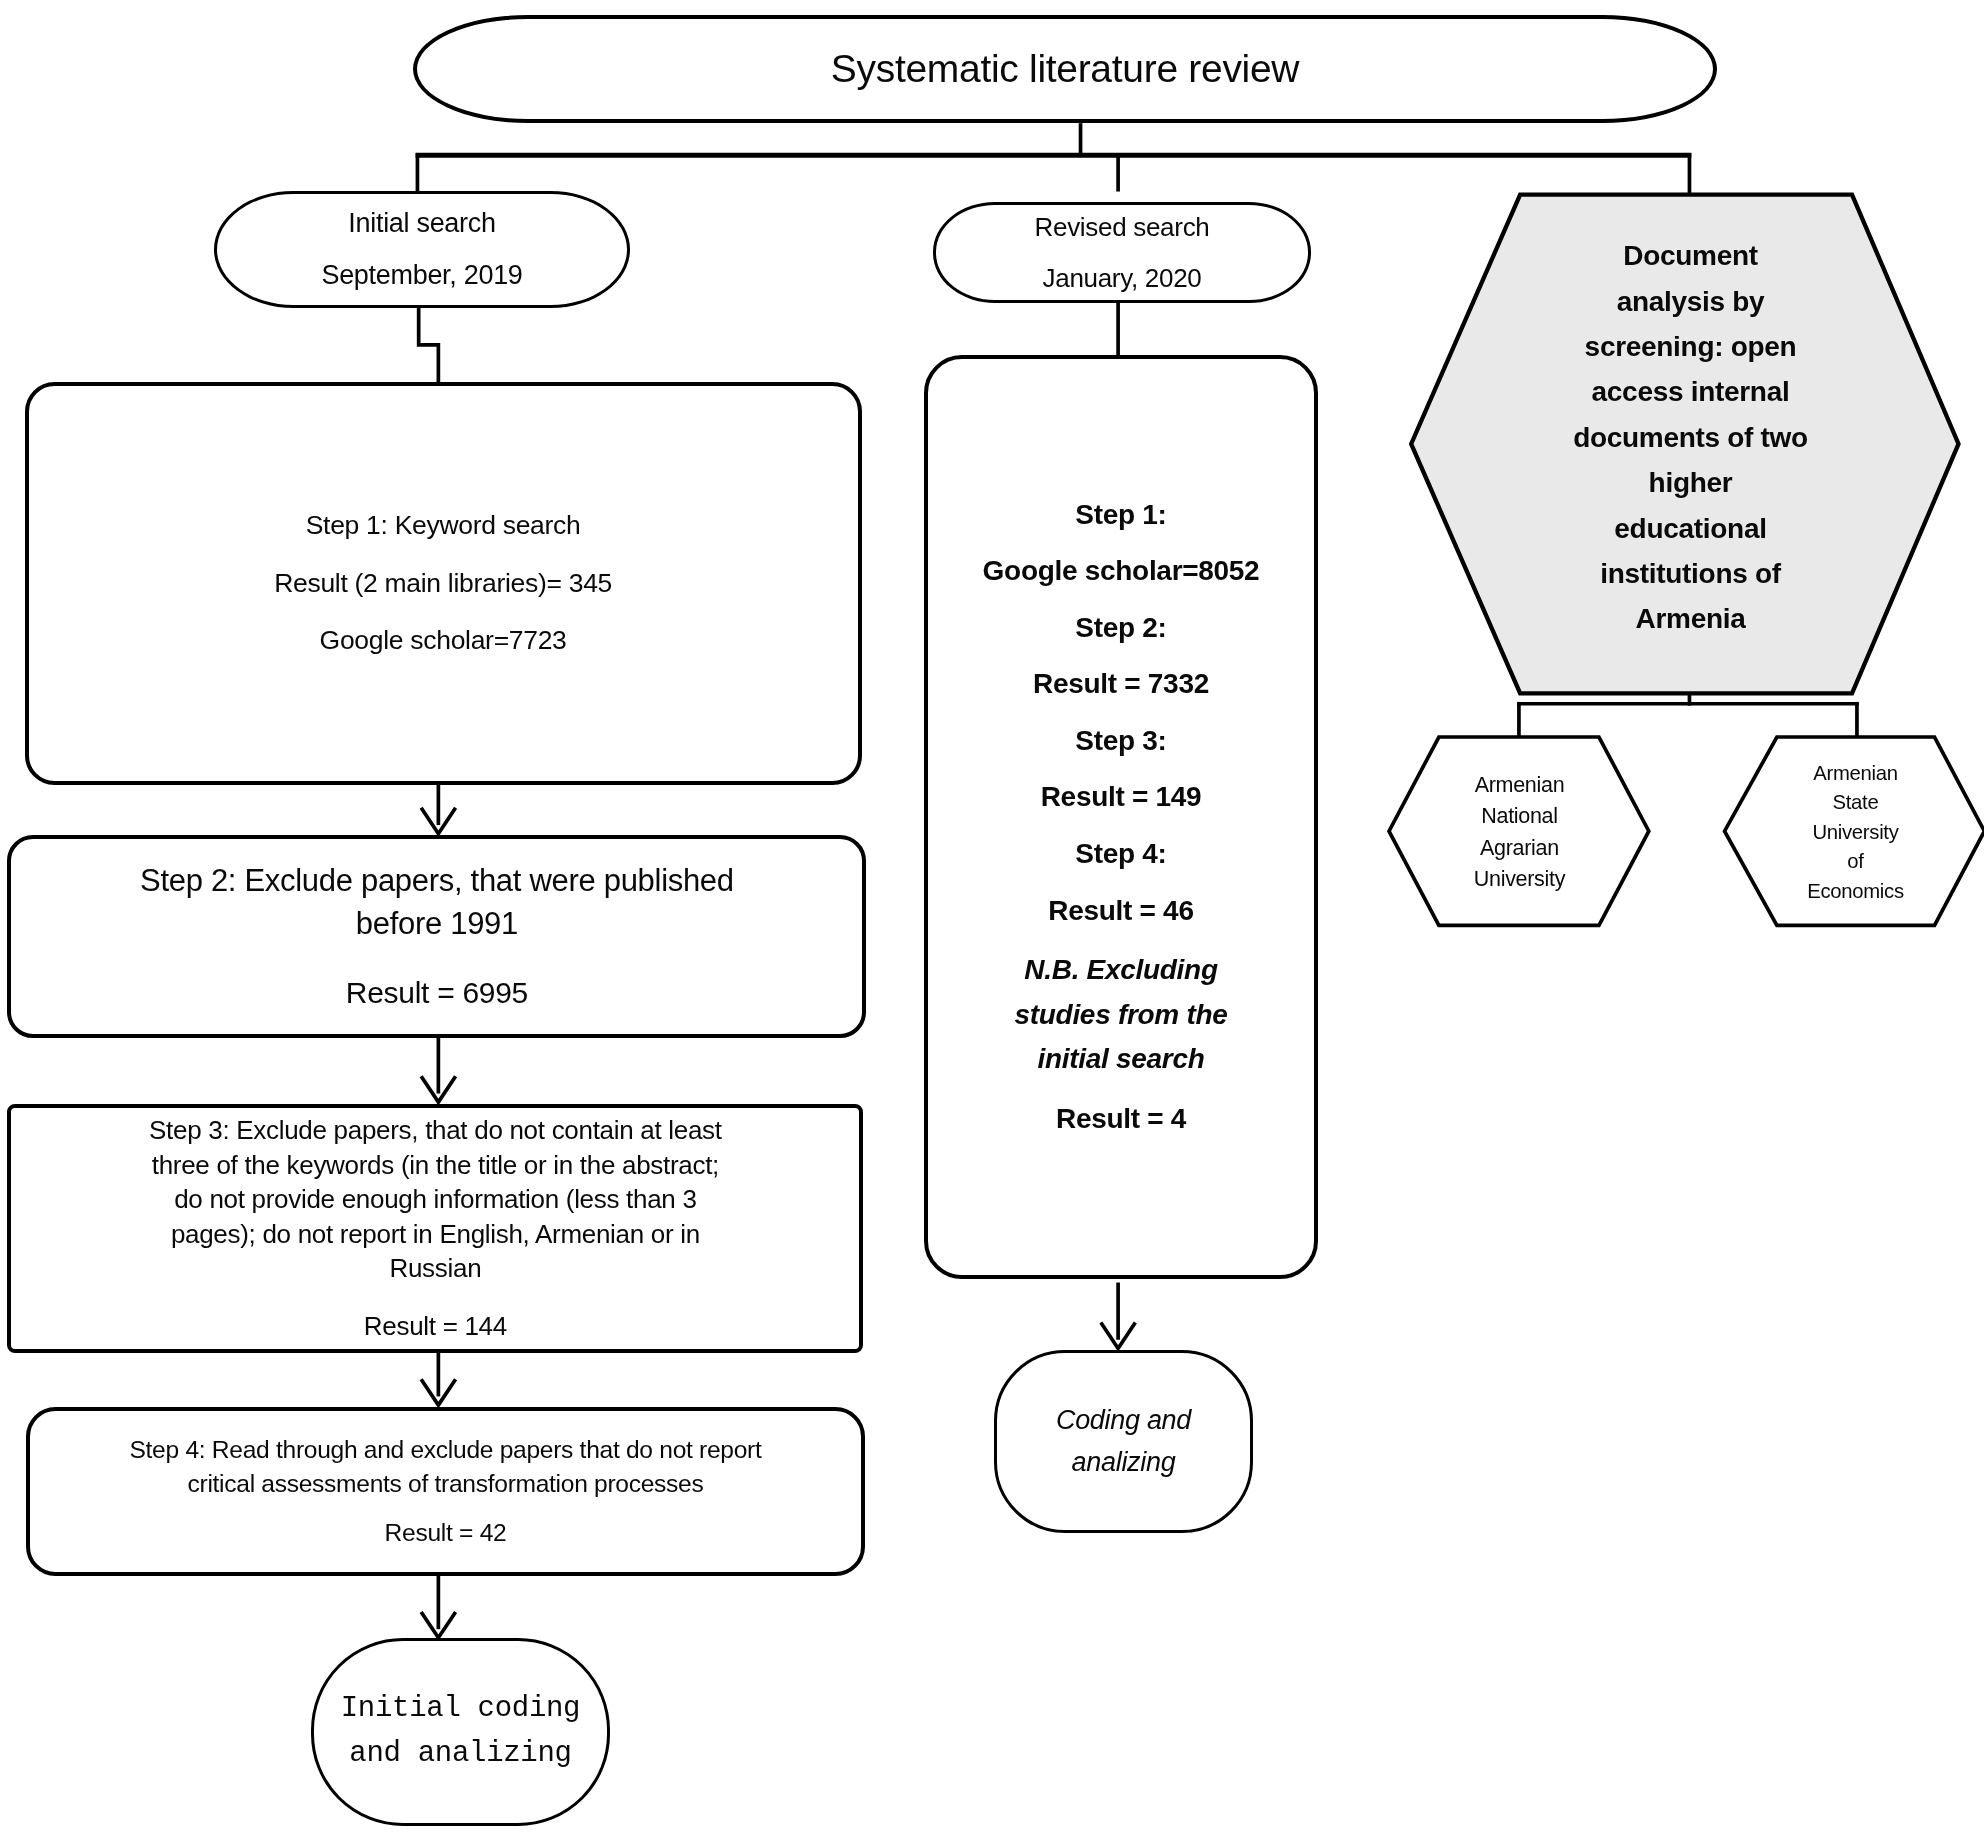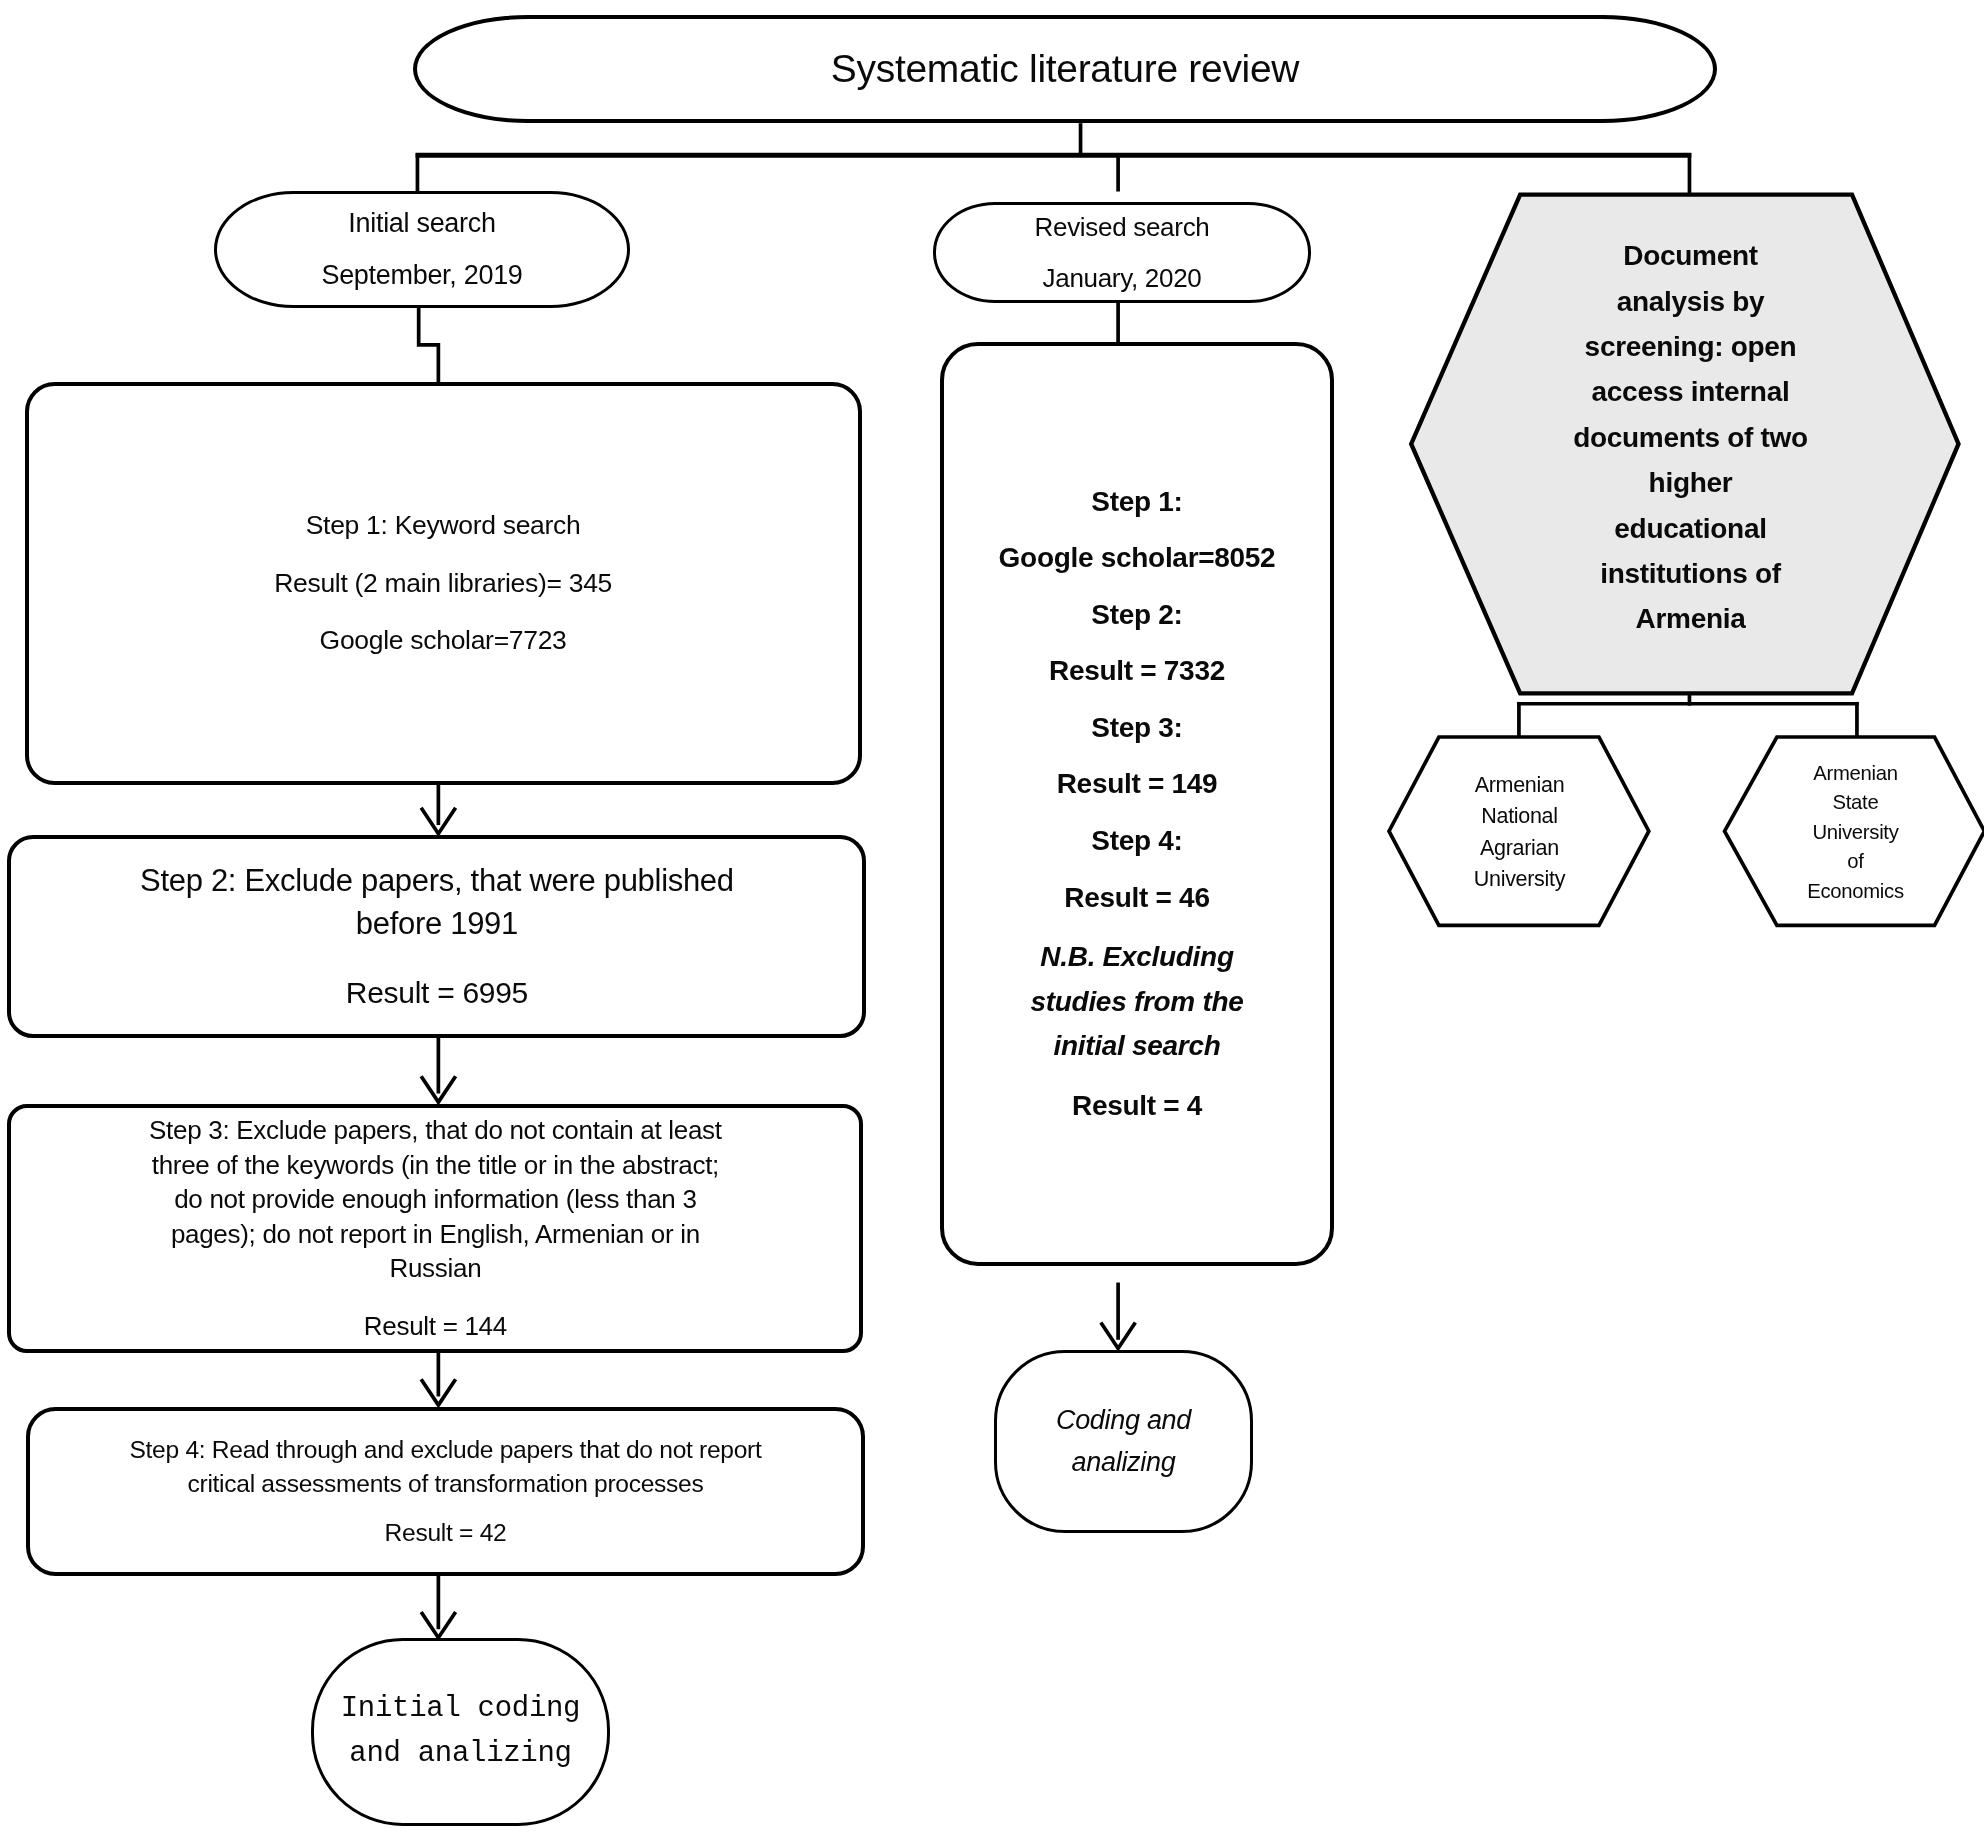--- a/index.html
+++ b/index.html
@@ -19,28 +19,28 @@
   }
   
   .n-title{left:413px;top:15.4px;width:1304px;height:108px;border-radius:117px/55px;border-width:4.9px;font-size:39px;}
   
   .n-initial{left:214px;top:191px;width:416px;height:117px;border-radius:80px/59px;border-width:3.7px;font-size:27px;line-height:1.9;}
   .n-step1{left:24.6px;top:382px;width:837px;height:403px;border-radius:29.6px;font-size:26.5px;line-height:1.42;}
   .n-step1 .bx{margin-top:19.7px;}
   .n-step1 .bx:first-child{margin-top:0;}
   .n-step2{left:7.4px;top:835px;width:859px;height:203px;border-radius:26px;font-size:31px;line-height:1.4;}
   .n-step2 .res{margin-top:27px;font-size:30px;}
-  .n-step3{left:7.4px;top:1104px;width:856px;height:249px;border-radius:20px;font-size:26px;line-height:1.33;}
+  .n-step3{left:7.4px;top:1104px;width:856px;height:249px;border-radius:8px;font-size:26px;line-height:1.33;}
   .n-step3 .res{margin-top:23.4px;}
   .n-step4{left:26px;top:1407px;width:839px;height:169px;border-radius:29.6px;font-size:24.6px;line-height:1.38;}
   .n-step4 .res{margin-top:16px;}
   .n-initial-terminal{left:311px;top:1638px;width:299px;height:188px;border-radius:92px;border-width:3.7px;font-size:29px;line-height:1.55;font-family:Liberation Mono, monospace;}
   
   .n-revised{left:933px;top:202px;width:378px;height:101px;border-radius:62px/50px;border-width:3.7px;font-size:26px;line-height:1.95;}
-  .n-revised-steps{left:924px;top:342px;width:394px;height:924px;border-radius:38px;font-size:28px;font-weight:700;margin-left:16px;}
+  .n-revised-steps{left:924px;top:355px;width:394px;height:924px;border-radius:38px;font-size:28px;font-weight:700;}
   .n-revised-steps div{line-height:2.02;width:100%;}
   .n-revised-steps .nb{font-style:italic;line-height:1.6;padding:8.6px 0;}
   .n-coding-terminal{left:994px;top:1350px;width:259px;height:183px;border-radius:71px;border-width:3.7px;font-size:27px;line-height:1.55;font-style:italic;}
   
   .l-hexagon{left:1435px;top:219px;width:511px;height:437px;font-size:28px;font-weight:700;line-height:1.62;letter-spacing:-0.3px;}
   .l-uni1{left:1389px;top:752px;width:261px;height:161px;font-size:21.5px;line-height:1.45;}
   .l-uni2{left:1725px;top:745px;width:261px;height:175px;font-size:20.3px;line-height:1.45;}
 </style>
 </head>
 <body>

